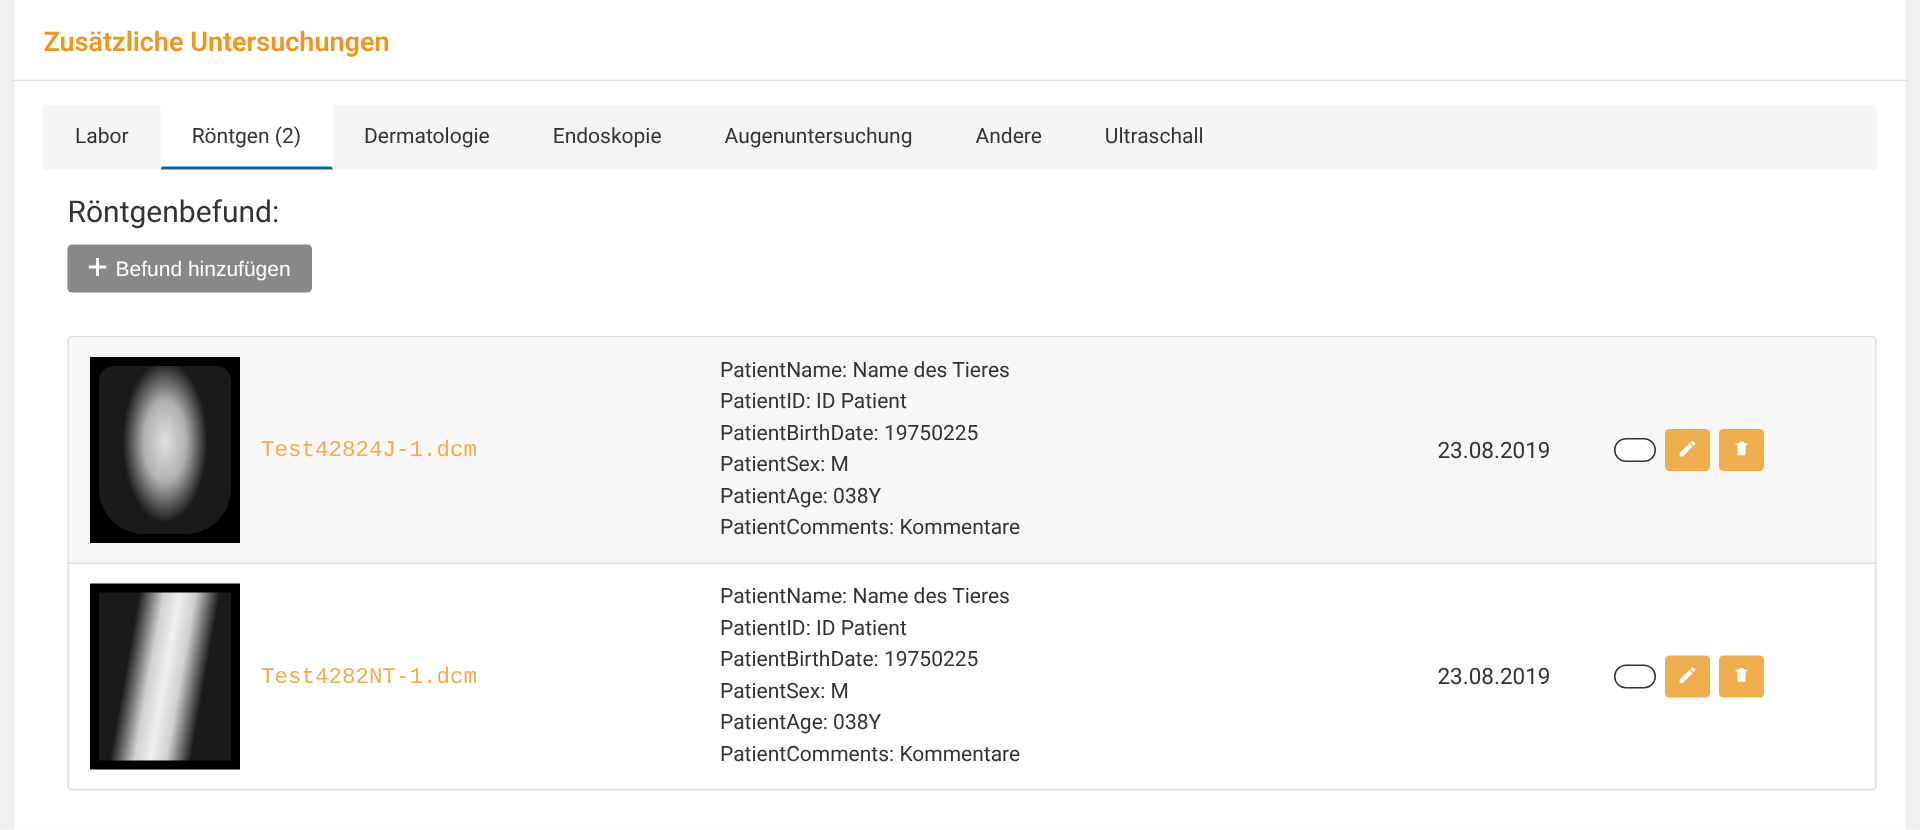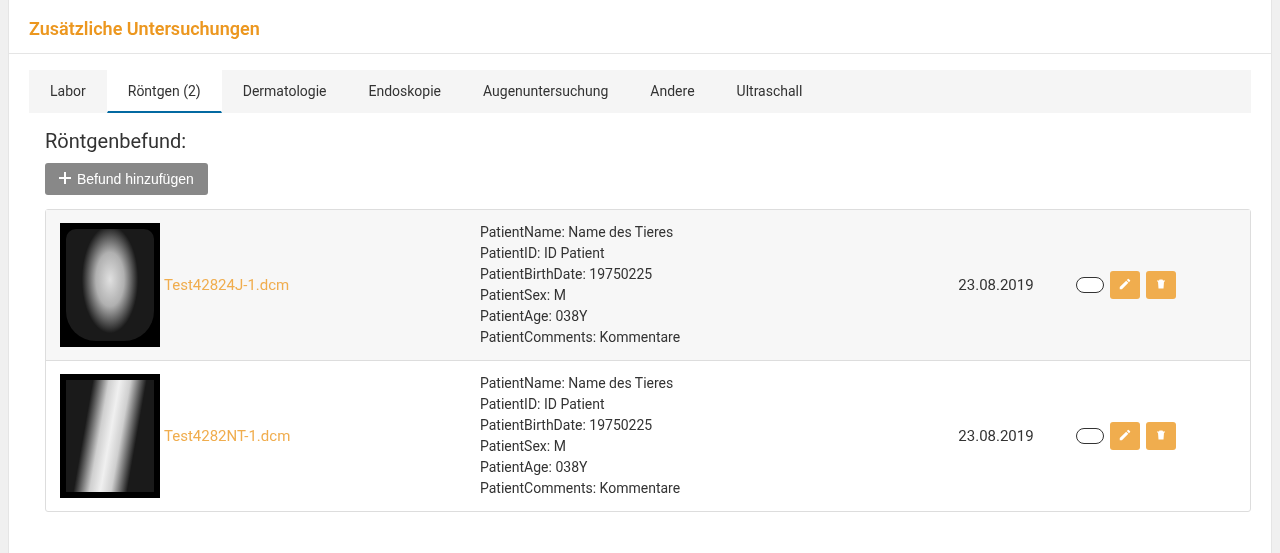--- a/index.html
+++ b/index.html
@@ -55,21 +55,21 @@
     background: #888;
     color: #fff;
     border: none;
     padding: 8px 14px;
     font-size: 14px;
     border-radius: 3px;
     cursor: pointer;
     display: inline-flex;
     align-items: center;
     gap: 6px;
-    margin-bottom: 14px;
+    margin-bottom: 29px;
   }
   .btn-add svg { fill: #fff; }
   .table {
     border: 1px solid #ddd;
     border-radius: 3px;
   }
   .row {
     display: flex;
     align-items: center;
     padding: 12px 14px;
@@ -78,21 +78,22 @@
   .row + .row {
     border-top: 1px solid #ddd;
   }
   .row.striped {
     background: #f7f7f7;
   }
   .col-thumb {
     display: flex;
     align-items: center;
     flex: 0 0 420px;
-    gap: 4px;
+    gap: 14px;
+    font-family: Liberation Mono, monospace;
   }
   .thumb {
     width: 100px;
     height: 124px;
     background: #000;
     position: relative;
     overflow: hidden;
     flex-shrink: 0;
   }
   .filename {

